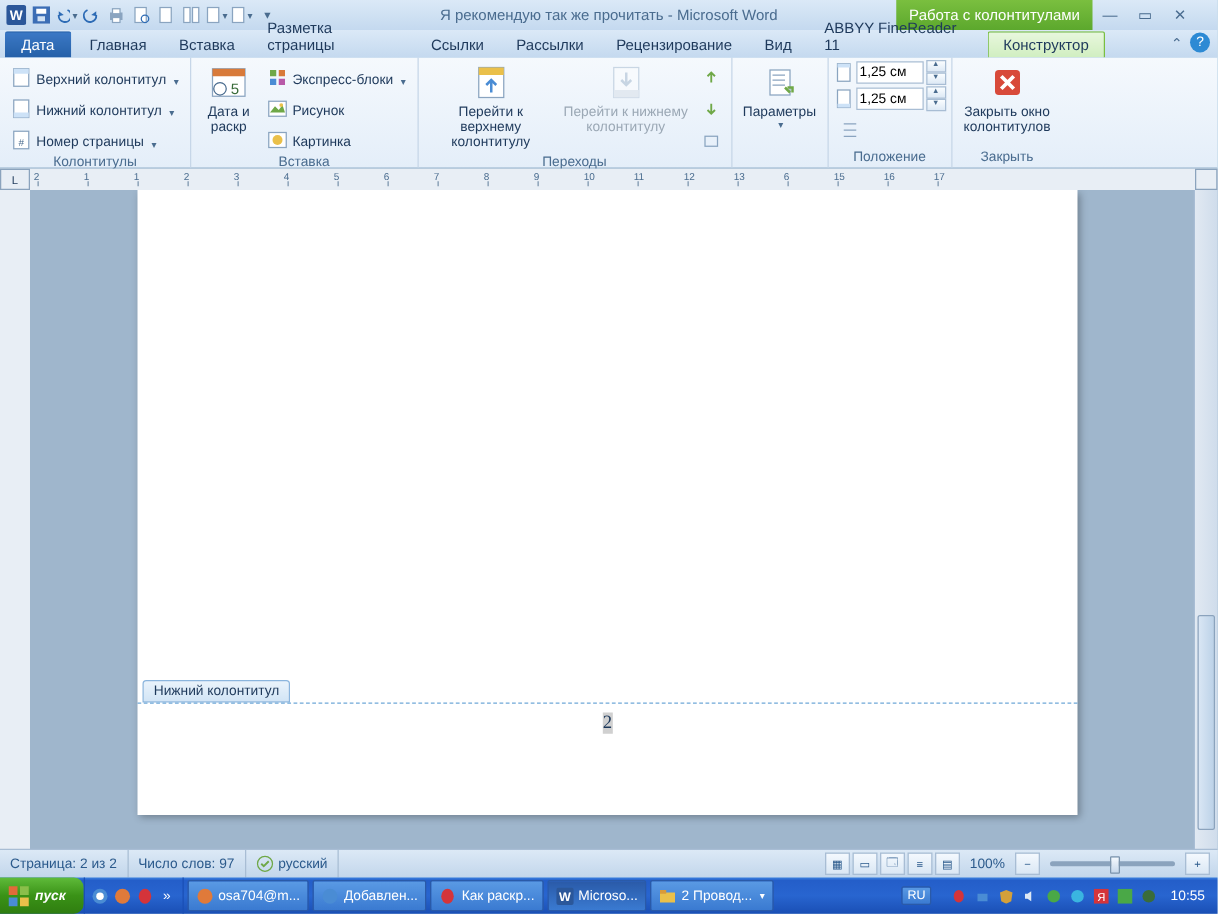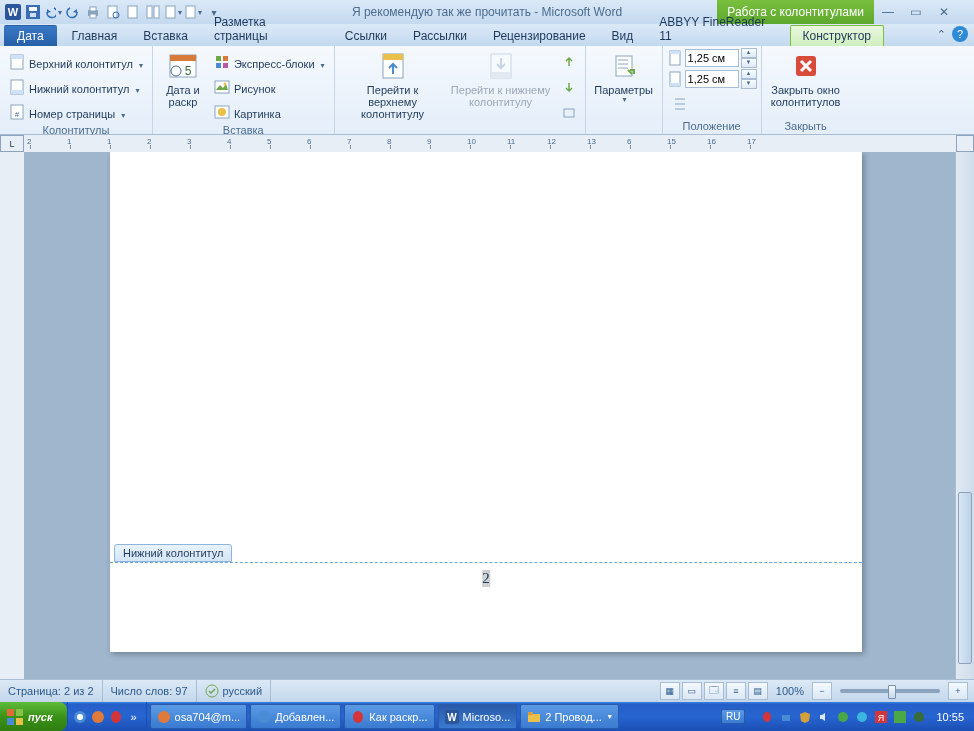--- a/index.html
+++ b/index.html
@@ -269,20 +269,21 @@
               <path d="M7 2 L7 10 M4 7 L7 10 L10 7" fill="none" stroke="#6fa847" stroke-width="1.5"></path>
             </svg>
           </div>
         <div class="btn-small">
             <svg width="14" height="14">
               <rect x="2" y="3" width="10" height="8" fill="none" stroke="#8aa4c0"></rect>
             </svg>
           </div>
       </div>
     </div>
+    <div class="group-title">Переходы</div>
   </div>
 
   <div class="group">
     <div class="group-body">
       <div class="btn-big" style="width:60px">
         <div class="icon-box">
             <svg width="24" height="24">
               <rect x="4" y="2" width="16" height="20" fill="#fff" stroke="#8aa4c0"></rect>
               <path d="M6 6 h10 M6 10 h10 M6 14 h10" stroke="#8aa4c0"></path>
               <path d="M16 16 l4 4" stroke="#6fa847" stroke-width="2"></path>

